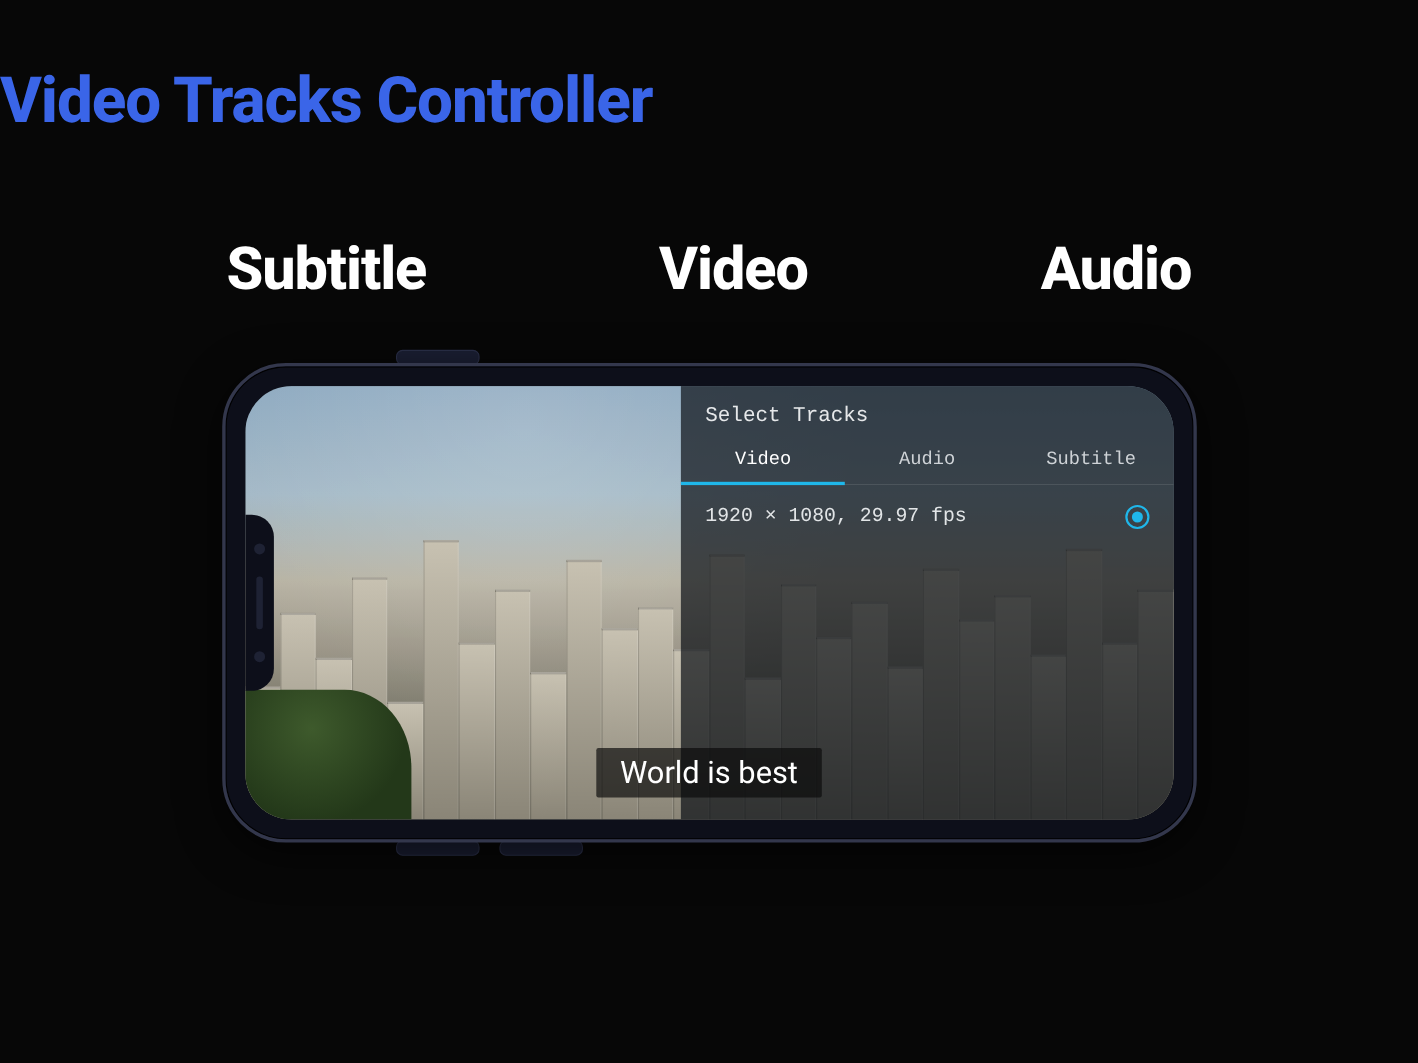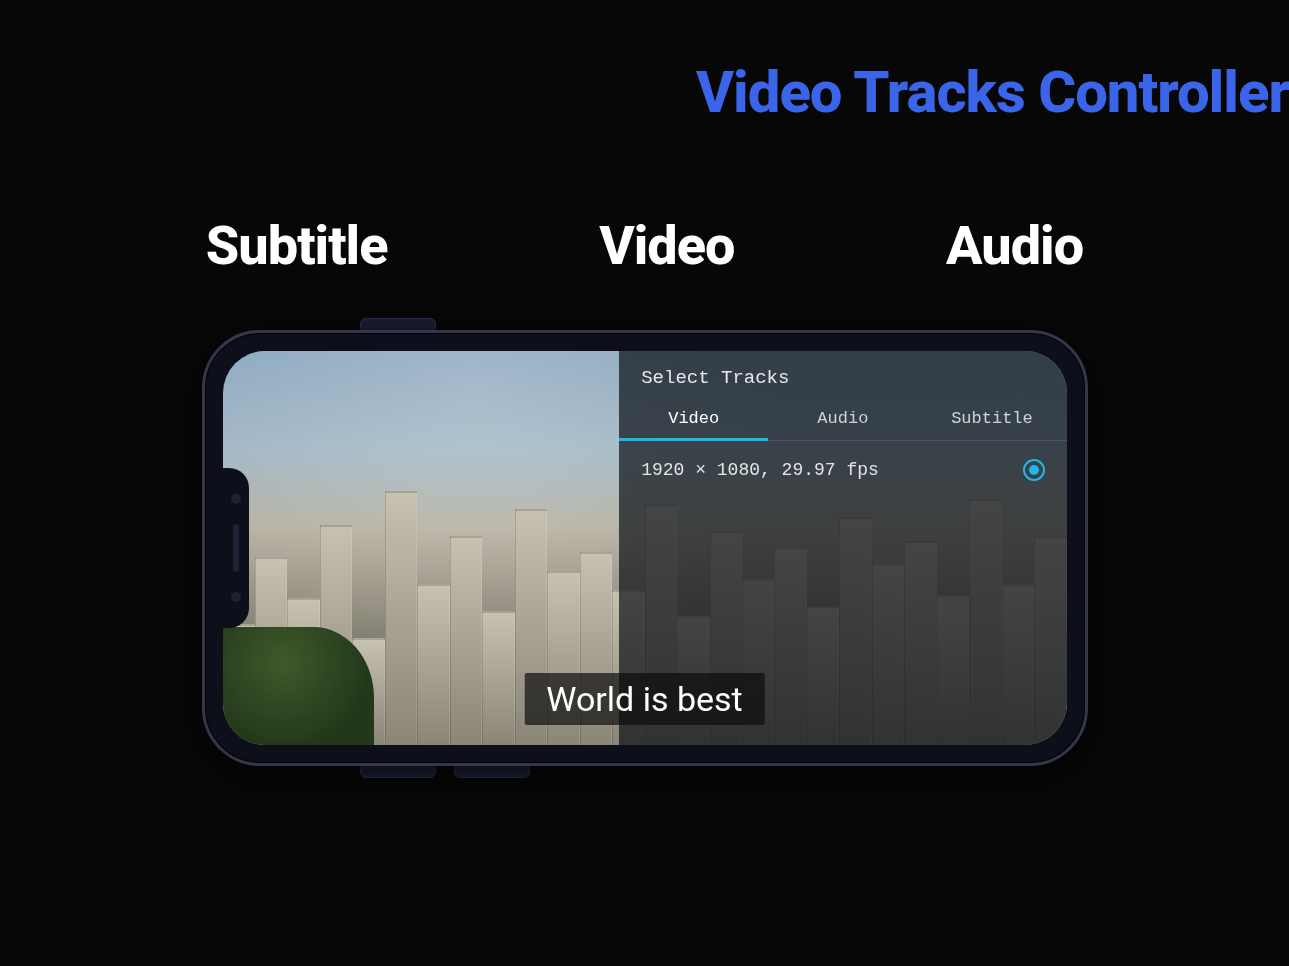--- a/index.html
+++ b/index.html
@@ -8,21 +8,21 @@
     height: 966px;
     background: #070707;
     font-family: -apple-system, BlinkMacSystemFont, "Segoe UI", Roboto, sans-serif;
     overflow: hidden;
     position: relative;
   }
   .title {
     color: #3a65e8;
     font-size: 58px;
     font-weight: 800;
-    text-align: right;
+    text-align: left;
     padding-top: 58px;
     letter-spacing: -1px;
   }
   .headings {
     display: flex;
     justify-content: space-around;
     color: #ffffff;
     font-size: 54px;
     font-weight: 800;
     margin-top: 88px;
@@ -126,21 +126,21 @@
     border-radius: 50%;
   }
 
   .subtitle-bar {
     position: absolute;
     left: 50%;
     bottom: 20px;
     transform: translateX(-50%);
     background: rgba(10,10,10,.68);
     color: #fff;
-    font-size: 34px;
+    font-size: 28px;
     padding: 6px 22px;
     border-radius: 2px;
   }
 
   .panel-overlay {
     position: absolute;
     left: 47%;
     right: 0;
     top: 0;
     bottom: 0;

